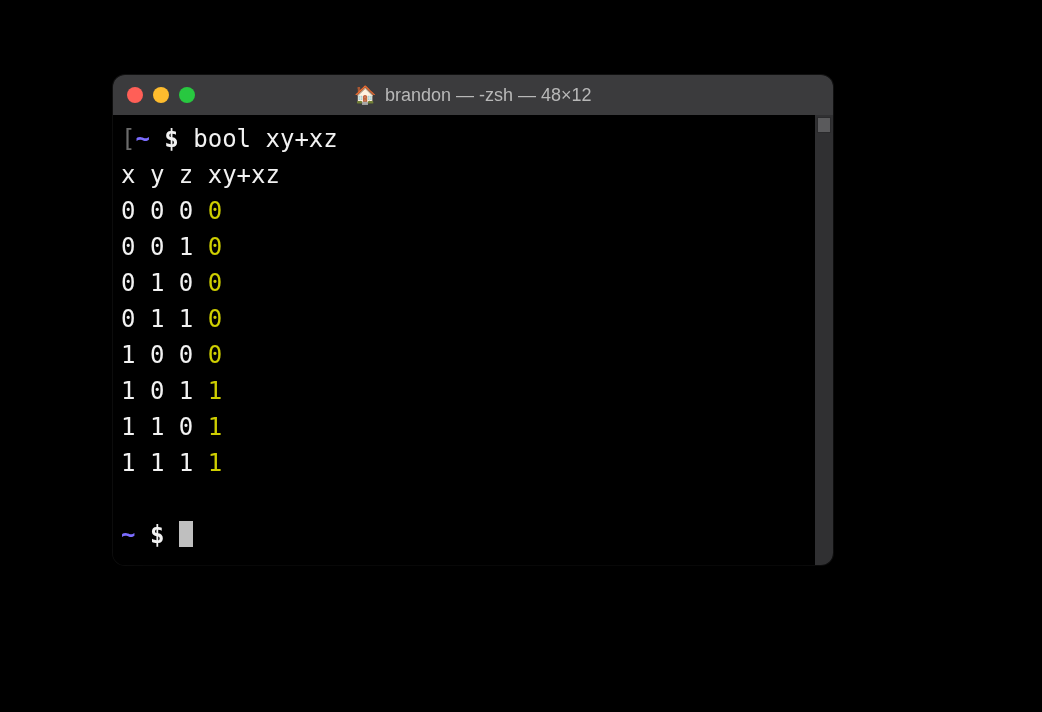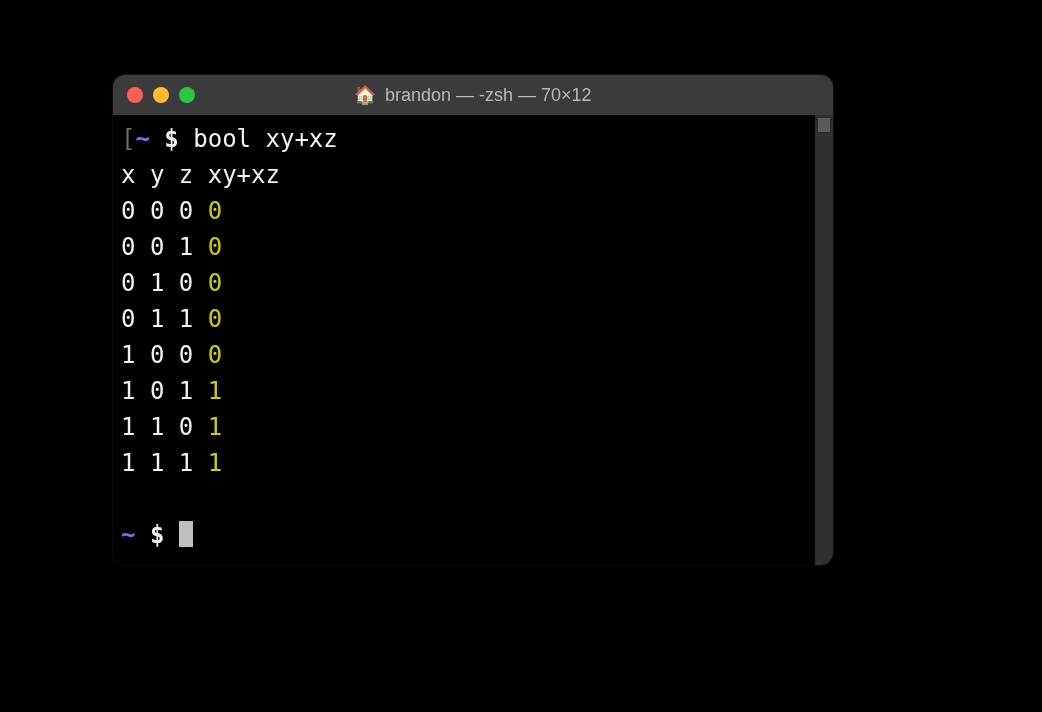--- a/index.html
+++ b/index.html
@@ -127,21 +127,21 @@
 <div class="window">
 
   <div class="titlebar">
     <div class="traffic-lights">
       <div class="light red"></div>
       <div class="light yellow"></div>
       <div class="light green"></div>
     </div>
     <div class="title">
       <span class="home-icon">🏠</span>
-      <span>brandon — -zsh — 70×12</span>
+      <span>brandon — -zsh — 48×12</span>
     </div>
   </div>
 
   <div class="body-area">
 
     <div class="terminal"><span class="row"><span class="bracket">[</span><span class="p-tilde">~</span> <span class="p-dollar">$</span> <span class="cmd">bool xy+xz</span><span style="display:inline-block;width:480px"></span></span><span class="row">x y z xy+xz</span><span class="row"><span>0 0 0 </span><span class="result">0</span></span><span class="row"><span>0 0 1 </span><span class="result">0</span></span><span class="row"><span>0 1 0 </span><span class="result">0</span></span><span class="row"><span>0 1 1 </span><span class="result">0</span></span><span class="row"><span>1 0 0 </span><span class="result">0</span></span><span class="row"><span>1 0 1 </span><span class="result">1</span></span><span class="row"><span>1 1 0 </span><span class="result">1</span></span><span class="row"><span>1 1 1 </span><span class="result">1</span></span><span class="row"> </span><span class="row"><span class="p-tilde">~</span> <span class="p-dollar">$</span> <span class="cursor-block"></span></span></div>
 
     <div class="scroll-gutter">
       <div class="scroll-nub"></div>
     </div>

